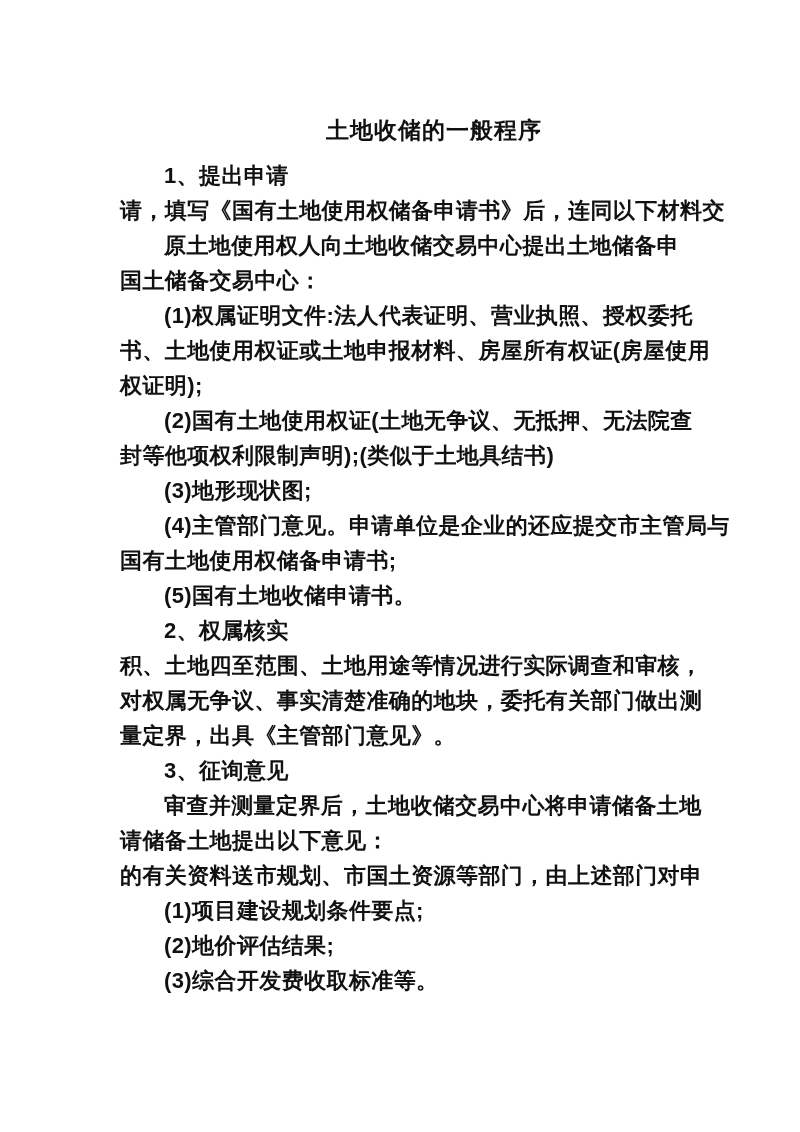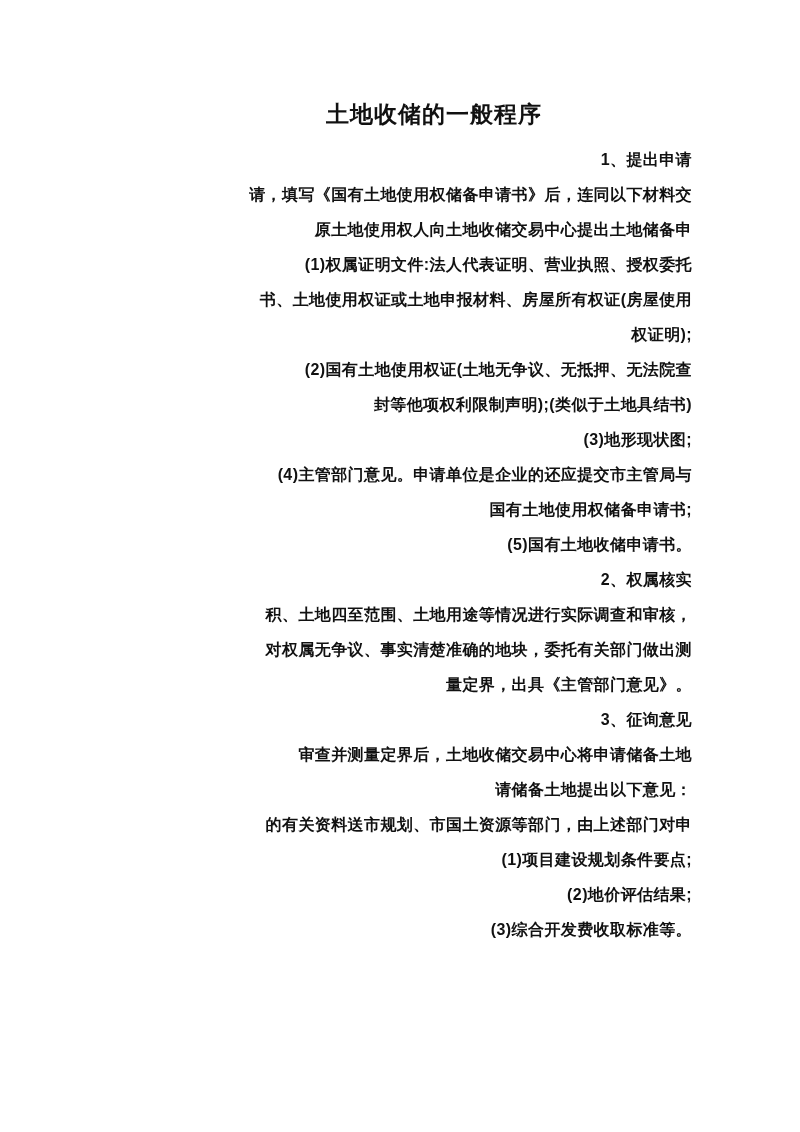--- a/index.html
+++ b/index.html
@@ -13,61 +13,61 @@
     height: 1132px;
     background: #ffffff;
     overflow: hidden;
     font-family: "Liberation Sans", "DejaVu Sans", sans-serif;
     font-weight: 700;
     color: #111111;
   }
   .content {
     position: absolute;
     left: 120px;
-    top: 96px;
+    top: 112px;
     width: 572px;
   }
   .title {
     margin: 0 0 10px 0;
     padding-left: 56px;
     font-size: 23px;
     line-height: 36px;
     letter-spacing: 1px;
     text-align: center;
     font-weight: 700;
   }
   .paragraph {
     margin: 0;
     padding: 0;
   }
   .line {
-    font-size: 16px;
+    font-size: 22px;
     line-height: 35px;
     height: 35px;
     letter-spacing: 0.4px;
     white-space: pre;
-    text-align: right;
   }
   .line.indent {
     padding-left: 44px;
   }
 </style>
 </head>
 <body>
 
 <div class="page" style="background: rgb(255, 255, 255); color: rgb(17, 17, 17);">
   <div class="content">
     <h1 class="title">土地收储的一般程序</h1>
     <div>
         <div class="paragraph">
           <div class="line indent">1、提出申请</div>
         </div>
         <div class="paragraph">
           <div class="line">请，填写《国有土地使用权储备申请书》后，连同以下材料交</div>
           <div class="line indent">原土地使用权人向土地收储交易中心提出土地储备申</div>
+          <div class="line">国土储备交易中心：</div>
         </div>
         <div class="paragraph">
           <div class="line indent">(1)权属证明文件:法人代表证明、营业执照、授权委托</div>
           <div class="line">书、土地使用权证或土地申报材料、房屋所有权证(房屋使用</div>
           <div class="line">权证明);</div>
         </div>
         <div class="paragraph">
           <div class="line indent">(2)国有土地使用权证(土地无争议、无抵押、无法院查</div>
           <div class="line">封等他项权利限制声明);(类似于土地具结书)</div>
         </div>

